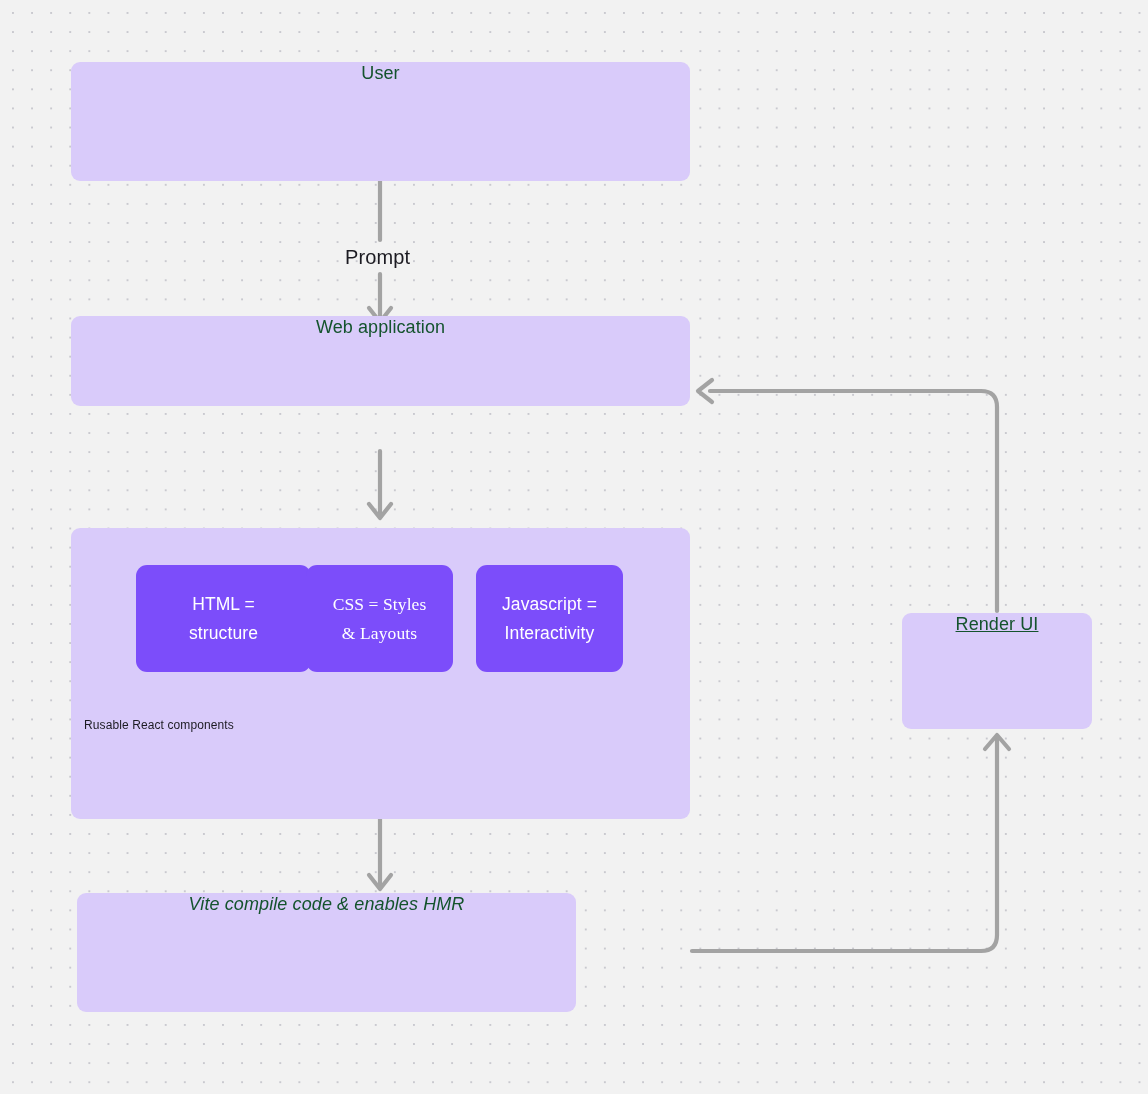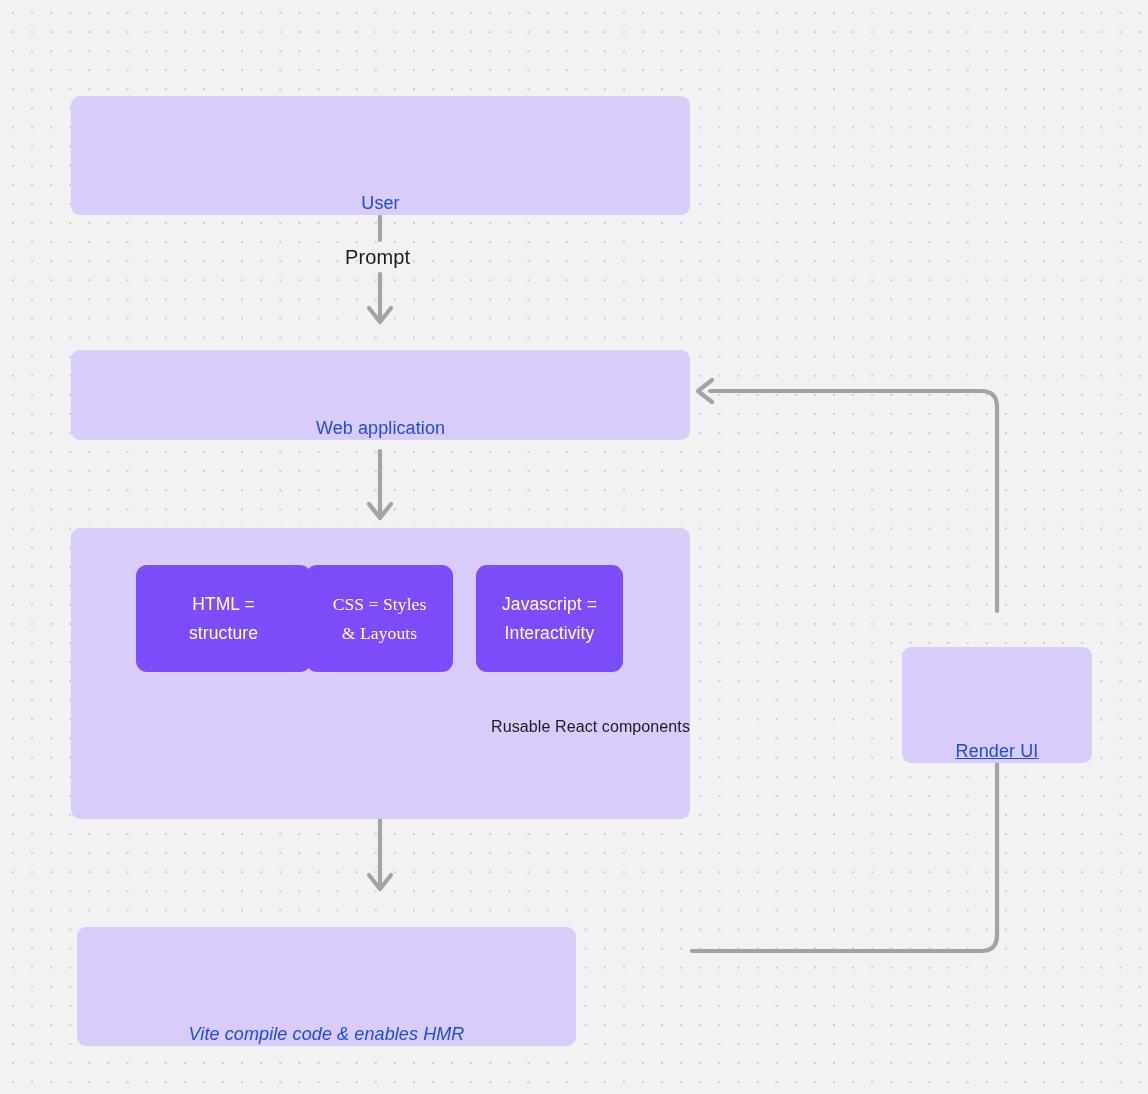--- a/index.html
+++ b/index.html
@@ -15,30 +15,29 @@
     background-image: radial-gradient(circle at 1px 1px, #c9c9cf 1.35px, transparent 1.4px);
     background-size: 19.1px 19.1px;
     background-position: 12px 12px;
     overflow: hidden;
     font-family: "Liberation Sans", sans-serif;
   }
   .node {
     position: absolute;
     box-sizing: border-box;
     display: flex;
-    align-items: flex-end;
+    align-items: flex-start;
     justify-content: center;
     background: #d9cbfa;
     border-radius: 9px;
-    color: #1d4ed8;
+    color: #14532d;
     font-size: 18px;
     line-height: 1.28;
     text-align: center;
     letter-spacing: 0.1px;
-    margin-top: 34px;
   }
   .chip {
     position: absolute;
     box-sizing: border-box;
     display: flex;
     align-items: center;
     justify-content: center;
     background: #7c4dfa;
     border-radius: 11px;
     color: #ffffff;
@@ -49,24 +48,25 @@
   }
   .group-box {
     position: absolute;
     box-sizing: border-box;
     background: #d9cbfa;
     border-radius: 9px;
   }
   .group-caption {
     position: absolute;
     width: 100%;
-    text-align: right;
+    text-align: left;
     color: #1c1b22;
-    font-size: 16px;
+    font-size: 12px;
     letter-spacing: 0.1px;
+    padding-left: 13px;
   }
   .edge-svg {
     position: absolute;
     left: 0;
     top: 0;
     width: 1148px;
     height: 1094px;
     pointer-events: none;
     overflow: visible;
   }

